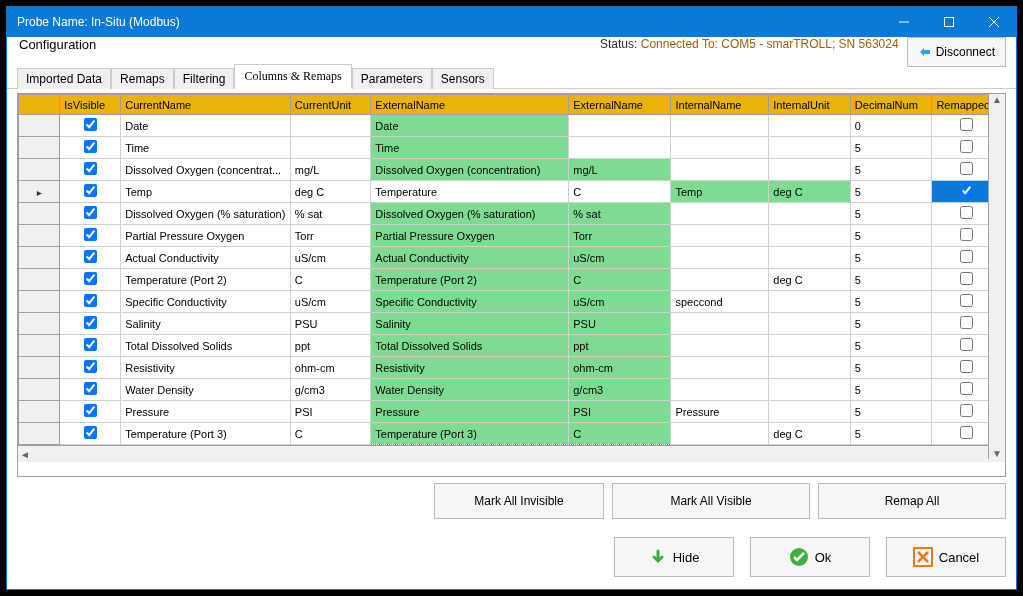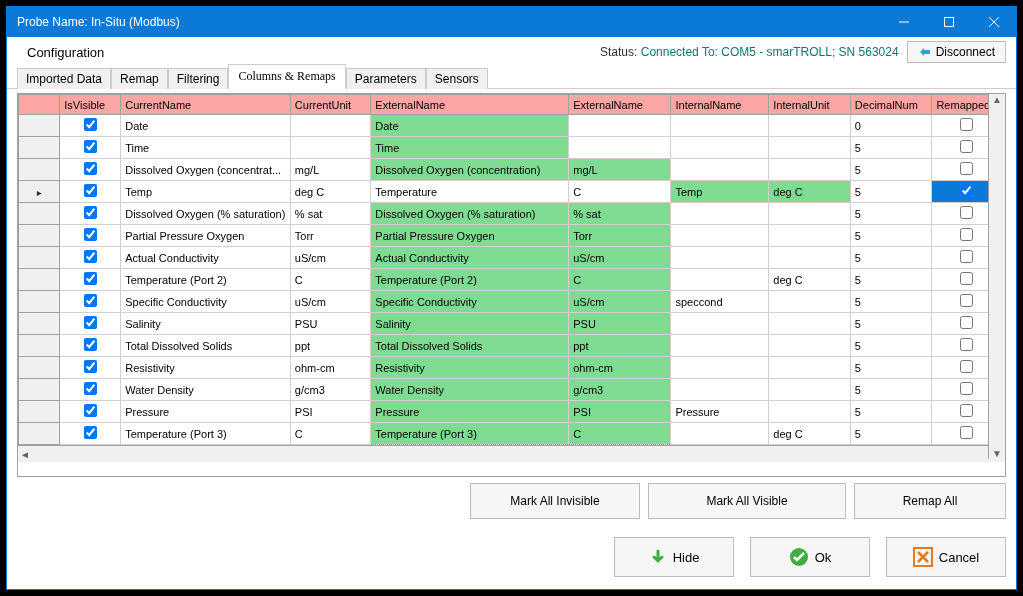--- a/index.html
+++ b/index.html
@@ -33,26 +33,25 @@
     height: 30px;
     display: flex;
     align-items: center;
     justify-content: center;
     color: #fff;
   }
   .win-btn svg { display: block; }
   .topbar {
     height: 30px;
     display: flex;
-    align-items: center;
-    padding: 0 10px 0 20px;
+    padding: 0 10px 0 12px;
     font-size: 13px;
   }
   .topbar .status { margin-left: auto; font-size: 12px; color: #333; }
-  .topbar .status-val { color: #0f766e; }
+  .topbar .status-val { color: #a16207; }
   .disconnect-btn {
     margin-left: 8px;
     border: 1px solid #bbb;
     background: #f6f6f6;
     padding: 3px 10px;
     display: flex;
     align-items: center;
     gap: 4px;
     font-size: 12px;
   }
@@ -94,21 +93,21 @@
     border: 1px solid #a0a0a0;
     position: relative;
   }
   table.grid {
     border-collapse: collapse;
     table-layout: fixed;
     width: 983px;
     font-size: 11px;
   }
   table.grid th {
-    background: #fca5a5;
+    background: #eab308;
     border: 1px solid #a0a0a0;
     font-weight: normal;
     padding: 2px 4px;
     text-align: left;
     height: 20px;
   }
   table.grid td {
     border: 1px solid #d0d0d0;
     padding: 2px 4px;
     height: 22px;
@@ -223,21 +222,21 @@
     <button class="disconnect-btn">
       <svg width="14" height="14">
         <path d="M2 7 L6 3 L6 5 L12 5 L12 9 L6 9 L6 11 Z" fill="#2aa5e8"></path>
       </svg>
       <span>Disconnect</span>
     </button>
   </div>
 
   <div class="tabs" id="tabs">
       <div class="tab">Imported Data</div>
-      <div class="tab">Remap</div>
+      <div class="tab">Remaps</div>
       <div class="tab">Filtering</div>
       <div class="tab active">Columns &amp; Remaps</div>
       <div class="tab">Parameters</div>
       <div class="tab">Sensors</div>
     </div>
 
   <div class="grid-wrap">
     <div class="grid-scroll">
       <table class="grid">
         <thead>
@@ -445,21 +444,21 @@
       <div class="hscroll">
         <span>◄</span>
         <span>►</span>
       </div>
     </div>
   </div>
 
   <div class="button-row1">
     <button style="width:170px">Mark All Invisible</button>
     <button style="width:198px">Mark All Visible</button>
-    <button style="width:152px">Remap All</button>
+    <button style="width:188px">Remap All</button>
   </div>
 
   <div class="button-row2">
     <button>
       <svg width="18" height="18">
           <path d="M9 3 L9 12 M5 9 L9 13 L13 9" stroke="#3fae3f" stroke-width="3" fill="none" stroke-linecap="round"></path>
         </svg>
       <span>Hide</span>
     </button>
     <button>

